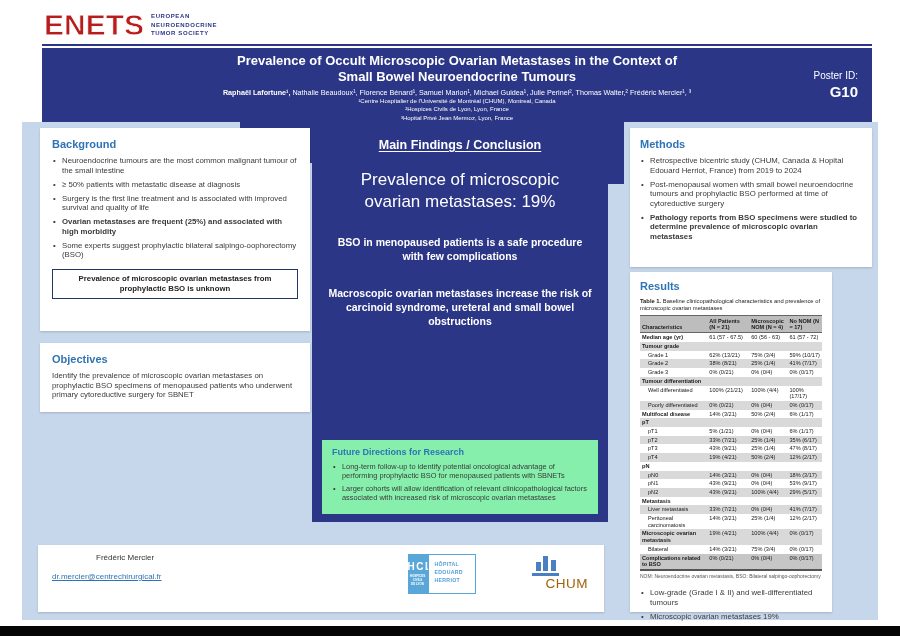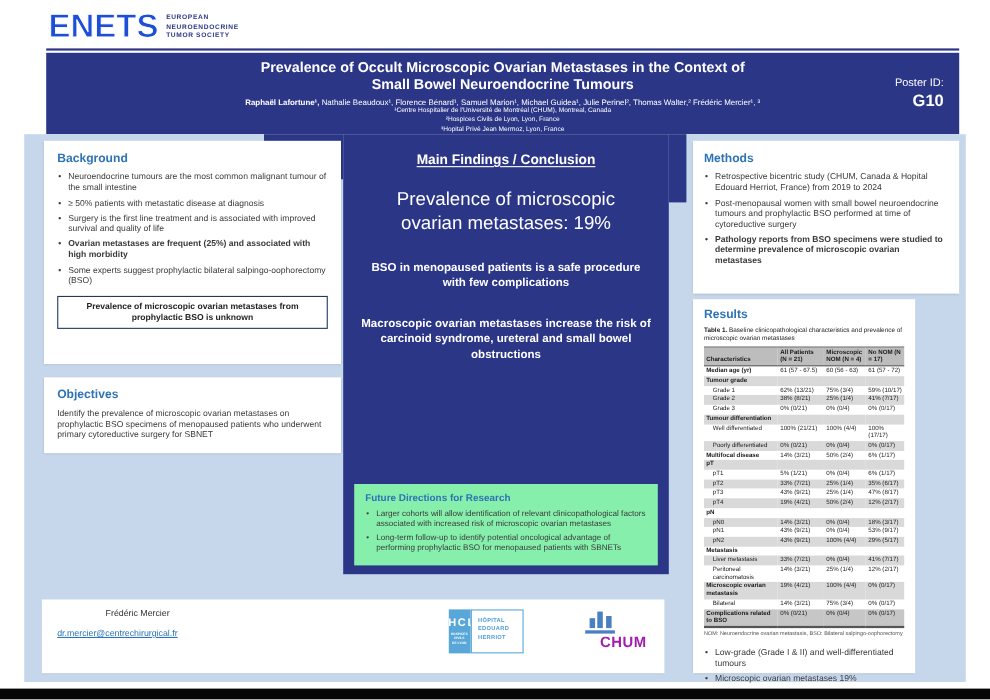--- a/index.html
+++ b/index.html
@@ -2,21 +2,21 @@
 <html><head>
 <meta charset="utf-8">
 <style>
   * { margin:0; padding:0; box-sizing:border-box; }
   html,body { width:900px; height:636px; overflow:hidden; background:#fff;
     font-family:"Liberation Sans", sans-serif; }
   #canvas { position:relative; width:900px; height:636px; background:#fff; }
 
   
   #enets-logo { position:absolute; left:44px; top:10px; display:flex; align-items:center; gap:7px; }
-  .enets-word { font-size:30px; font-weight:bold; color:#1d4ed8; letter-spacing:0px;
+  .enets-word { font-size:30px; font-weight:bold; color:#b91c1c; letter-spacing:0px;
     -webkit-text-stroke:0.8px #ffffff; line-height:1;text-align:center; }
   .enets-sub { display:flex; flex-direction:column; justify-content:center; }
   .enets-sub div { font-size:6px; font-weight:bold; color:#2b3687; letter-spacing:0.6px; line-height:1.45; }
 
   #logo-rule { position:absolute; left:42px; top:44px; width:830px; height:2px; background:#2b3687; }
 
   
   #title-band { position:absolute; left:42px; top:48px; width:830px; height:74px; background:#2b3687;
     color:#fff; text-align:center; padding-top:5px; }
   .title-line { font-size:13px; font-weight:bold; line-height:1.25; }
@@ -87,21 +87,21 @@
   #hcl-box { width:20px; height:40px; background:#58a7d8; color:#fff; text-align:center; padding-top:8px; }
   #hcl-box .hcl-word { font-size:10px; font-weight:bold; letter-spacing:1.5px; line-height:1; }
   #hcl-box .hcl-sub { font-size:3px; font-weight:bold; line-height:1.4; margin-top:2px; }
   #heh-box { width:48px; height:40px; background:#fff; border:1px solid #58a7d8; padding:6px 0 0 6px; }
   #heh-box div { font-size:5.2px; font-weight:bold; color:#4f9ed9; line-height:1.5; letter-spacing:0.3px; }
   #chum-logo { text-align:center; }
   .chum-bars { display:flex; align-items:flex-end; justify-content:center; gap:2.5px; height:15px; }
   .chum-bars span { display:block; width:5px; background:#4a7fc1; }
   .chum-bar1 { height:9px; } .chum-bar2 { height:15px; } .chum-bar3 { height:11px; }
   .chum-line { width:27px; height:2.5px; background:#4a7fc1; margin:2px auto 1px auto; }
-  .chum-word { font-size:13.5px; font-weight:bold; color:#a21caf; letter-spacing:0.5px; line-height:1.1;margin-left:42px; }
+  .chum-word { font-size:13.5px; font-weight:normal; color:#a16207; letter-spacing:0.5px; line-height:1.1;margin-left:42px; }
 
   #black-bar { position:absolute; left:0; top:626px; width:900px; height:10px; background:#060606; }
 </style>
 </head>
 <body>
 
 <div id="canvas">
 
   <div id="enets-logo">
     <div class="enets-word">ENETS</div>
@@ -150,22 +150,22 @@
   </div>
 
   <div id="center-col">
     <div id="mf-title">Main Findings / Conclusion</div>
     <div id="mf-headline">Prevalence of microscopic ovarian metastases: 19%</div>
     <div class="mf-point">BSO in menopaused patients is a safe procedure with few complications</div>
     <div class="mf-point">Macroscopic ovarian metastases increase the risk of carcinoid syndrome, ureteral and small bowel obstructions</div>
     <div id="future-card">
       <div class="sec-title">Future Directions for Research</div>
       <div>
+          <div class="bullet-item">Long-term follow-up to identify potential oncological advantage of performing prophylactic BSO for menopaused patients with SBNETs</div>
           <div class="bullet-item">Larger cohorts will allow identification of relevant clinicopathological factors associated with increased risk of microscopic ovarian metastases</div>
-          <div class="bullet-item">Long-term follow-up to identify potential oncological advantage of performing prophylactic BSO for menopaused patients with SBNETs</div>
         </div>
     </div>
   </div>
 
   <div id="methods-card" class="card">
     <div class="sec-title">Methods</div>
     <div>
         <div class="bullet-item">Retrospective bicentric study (CHUM, Canada &amp; Hopital Edouard Herriot, France) from 2019 to 2024</div>
         <div class="bullet-item">Post-menopausal women with small bowel neuroendocrine tumours and prophylactic BSO performed at time of cytoreductive surgery</div>
         <div class="bullet-item b">Pathology reports from BSO specimens were studied to determine prevalence of microscopic ovarian metastases</div>

